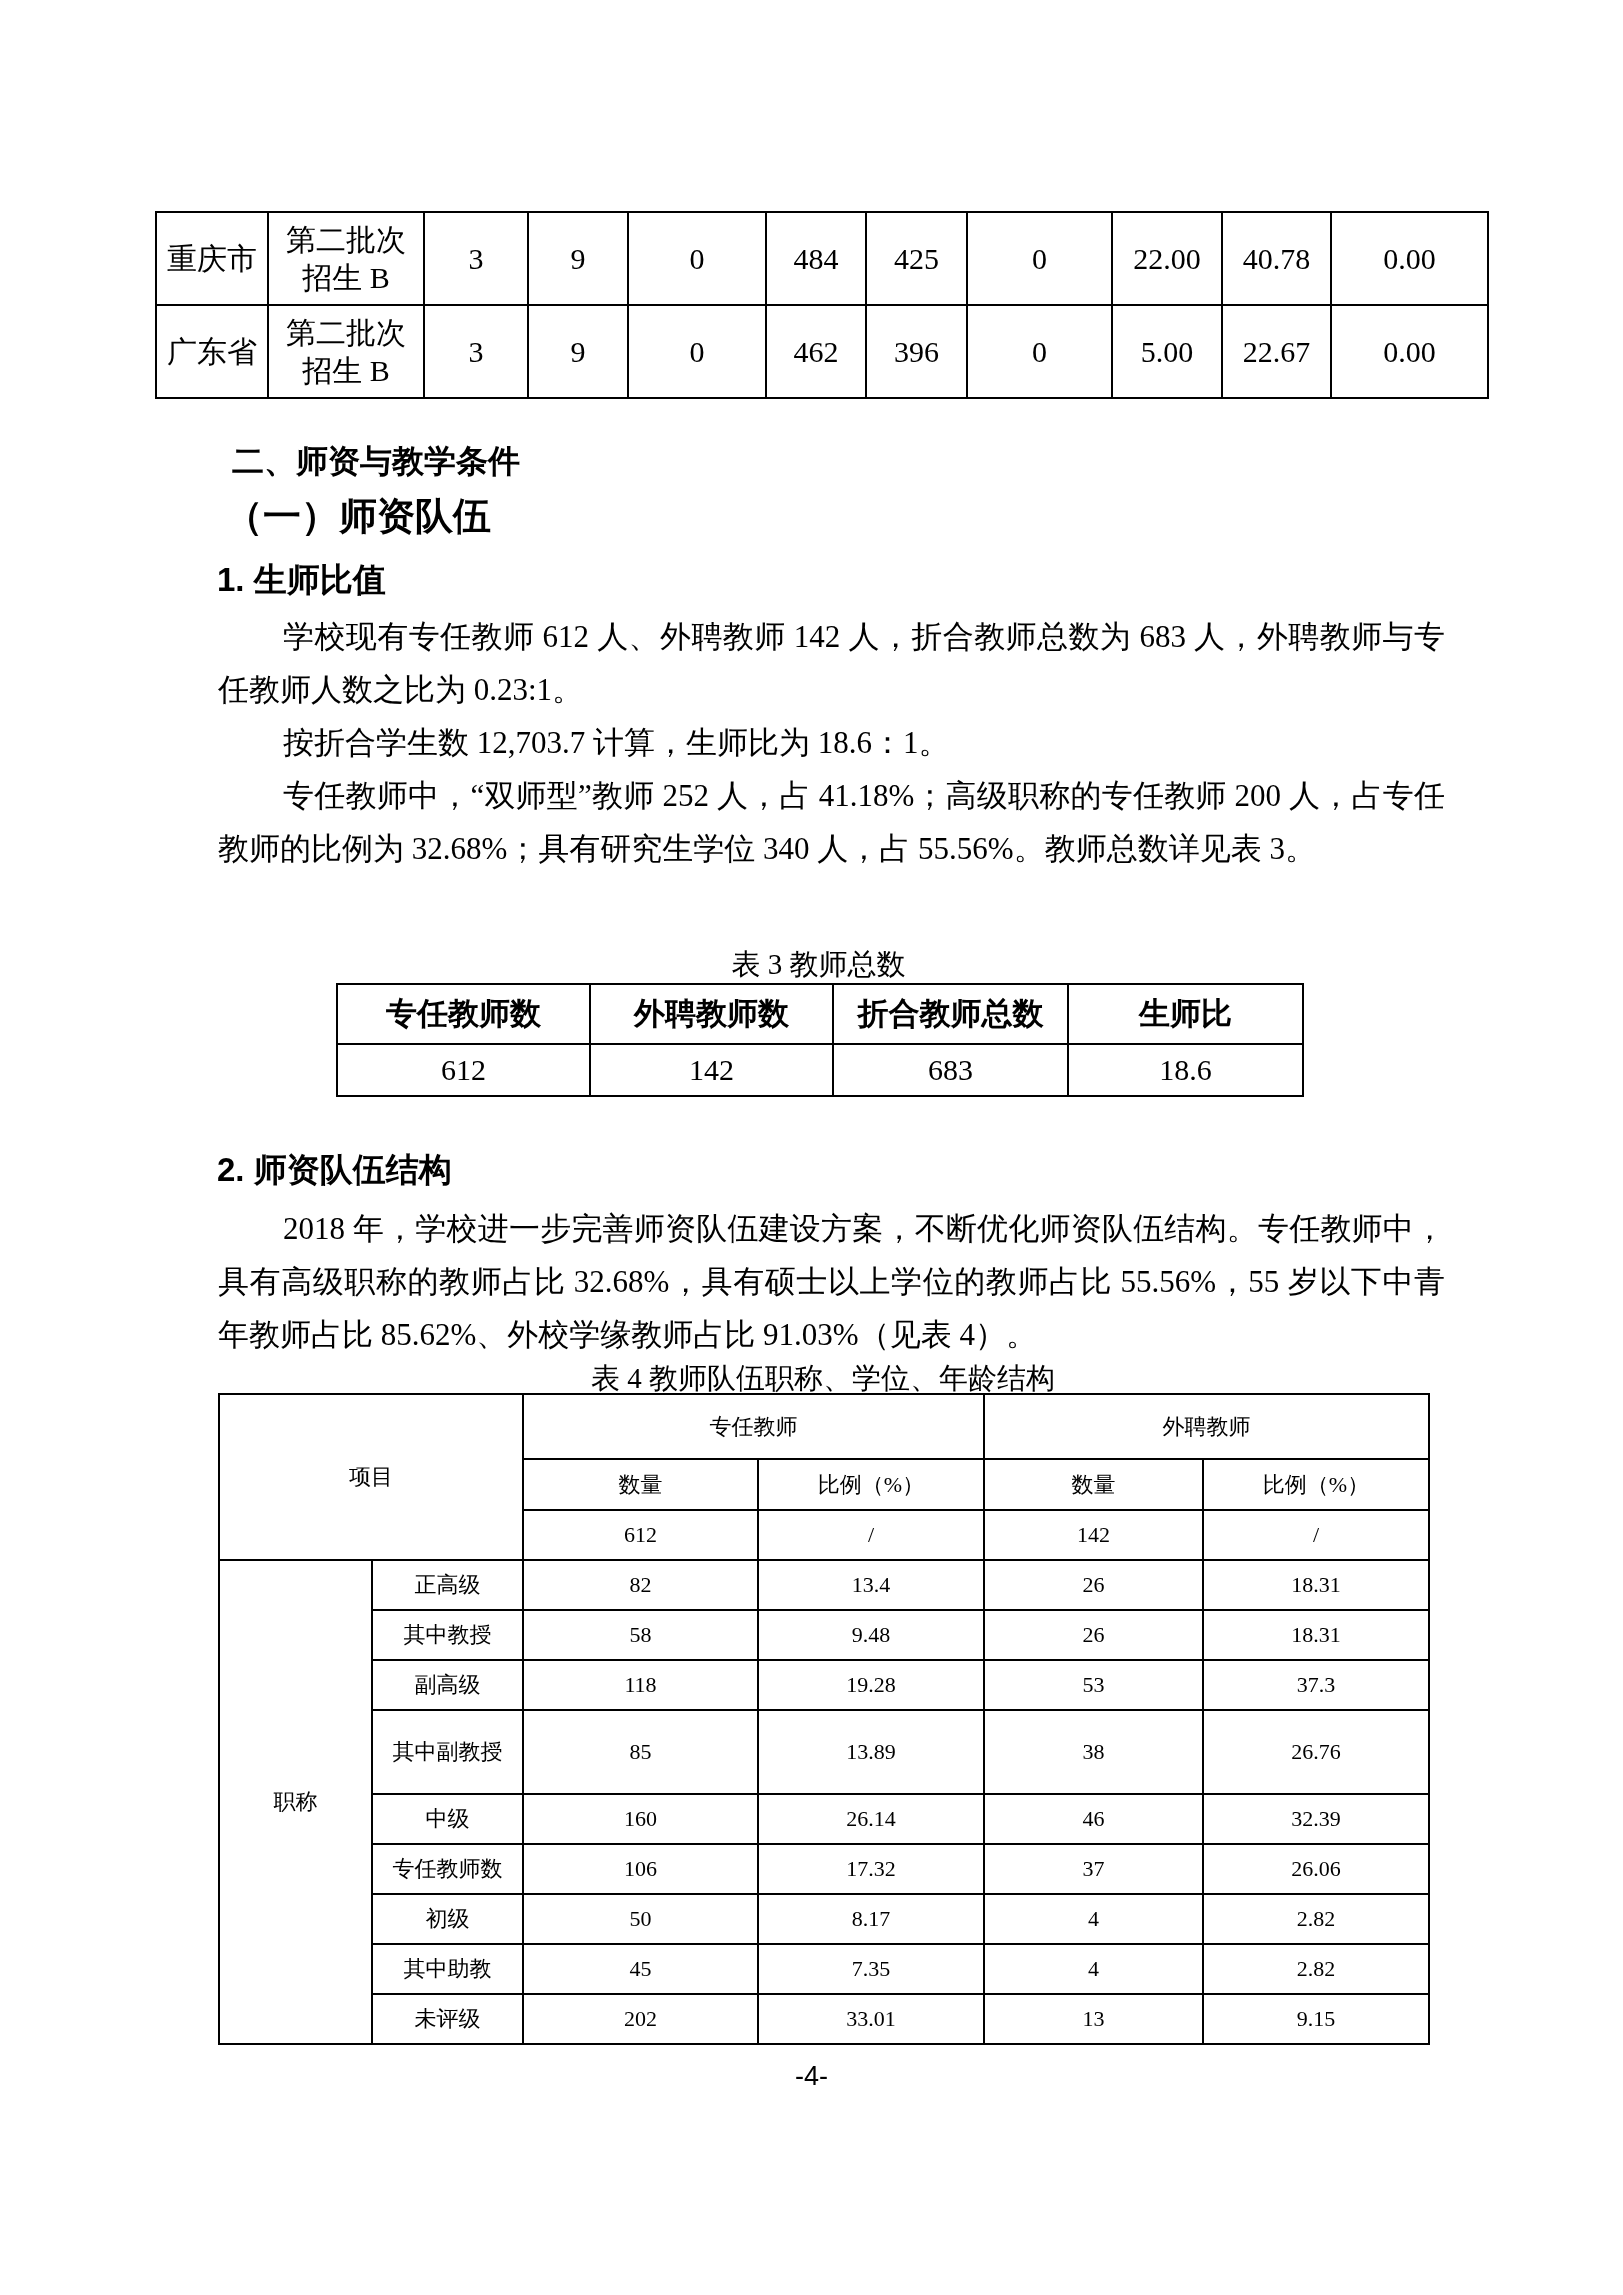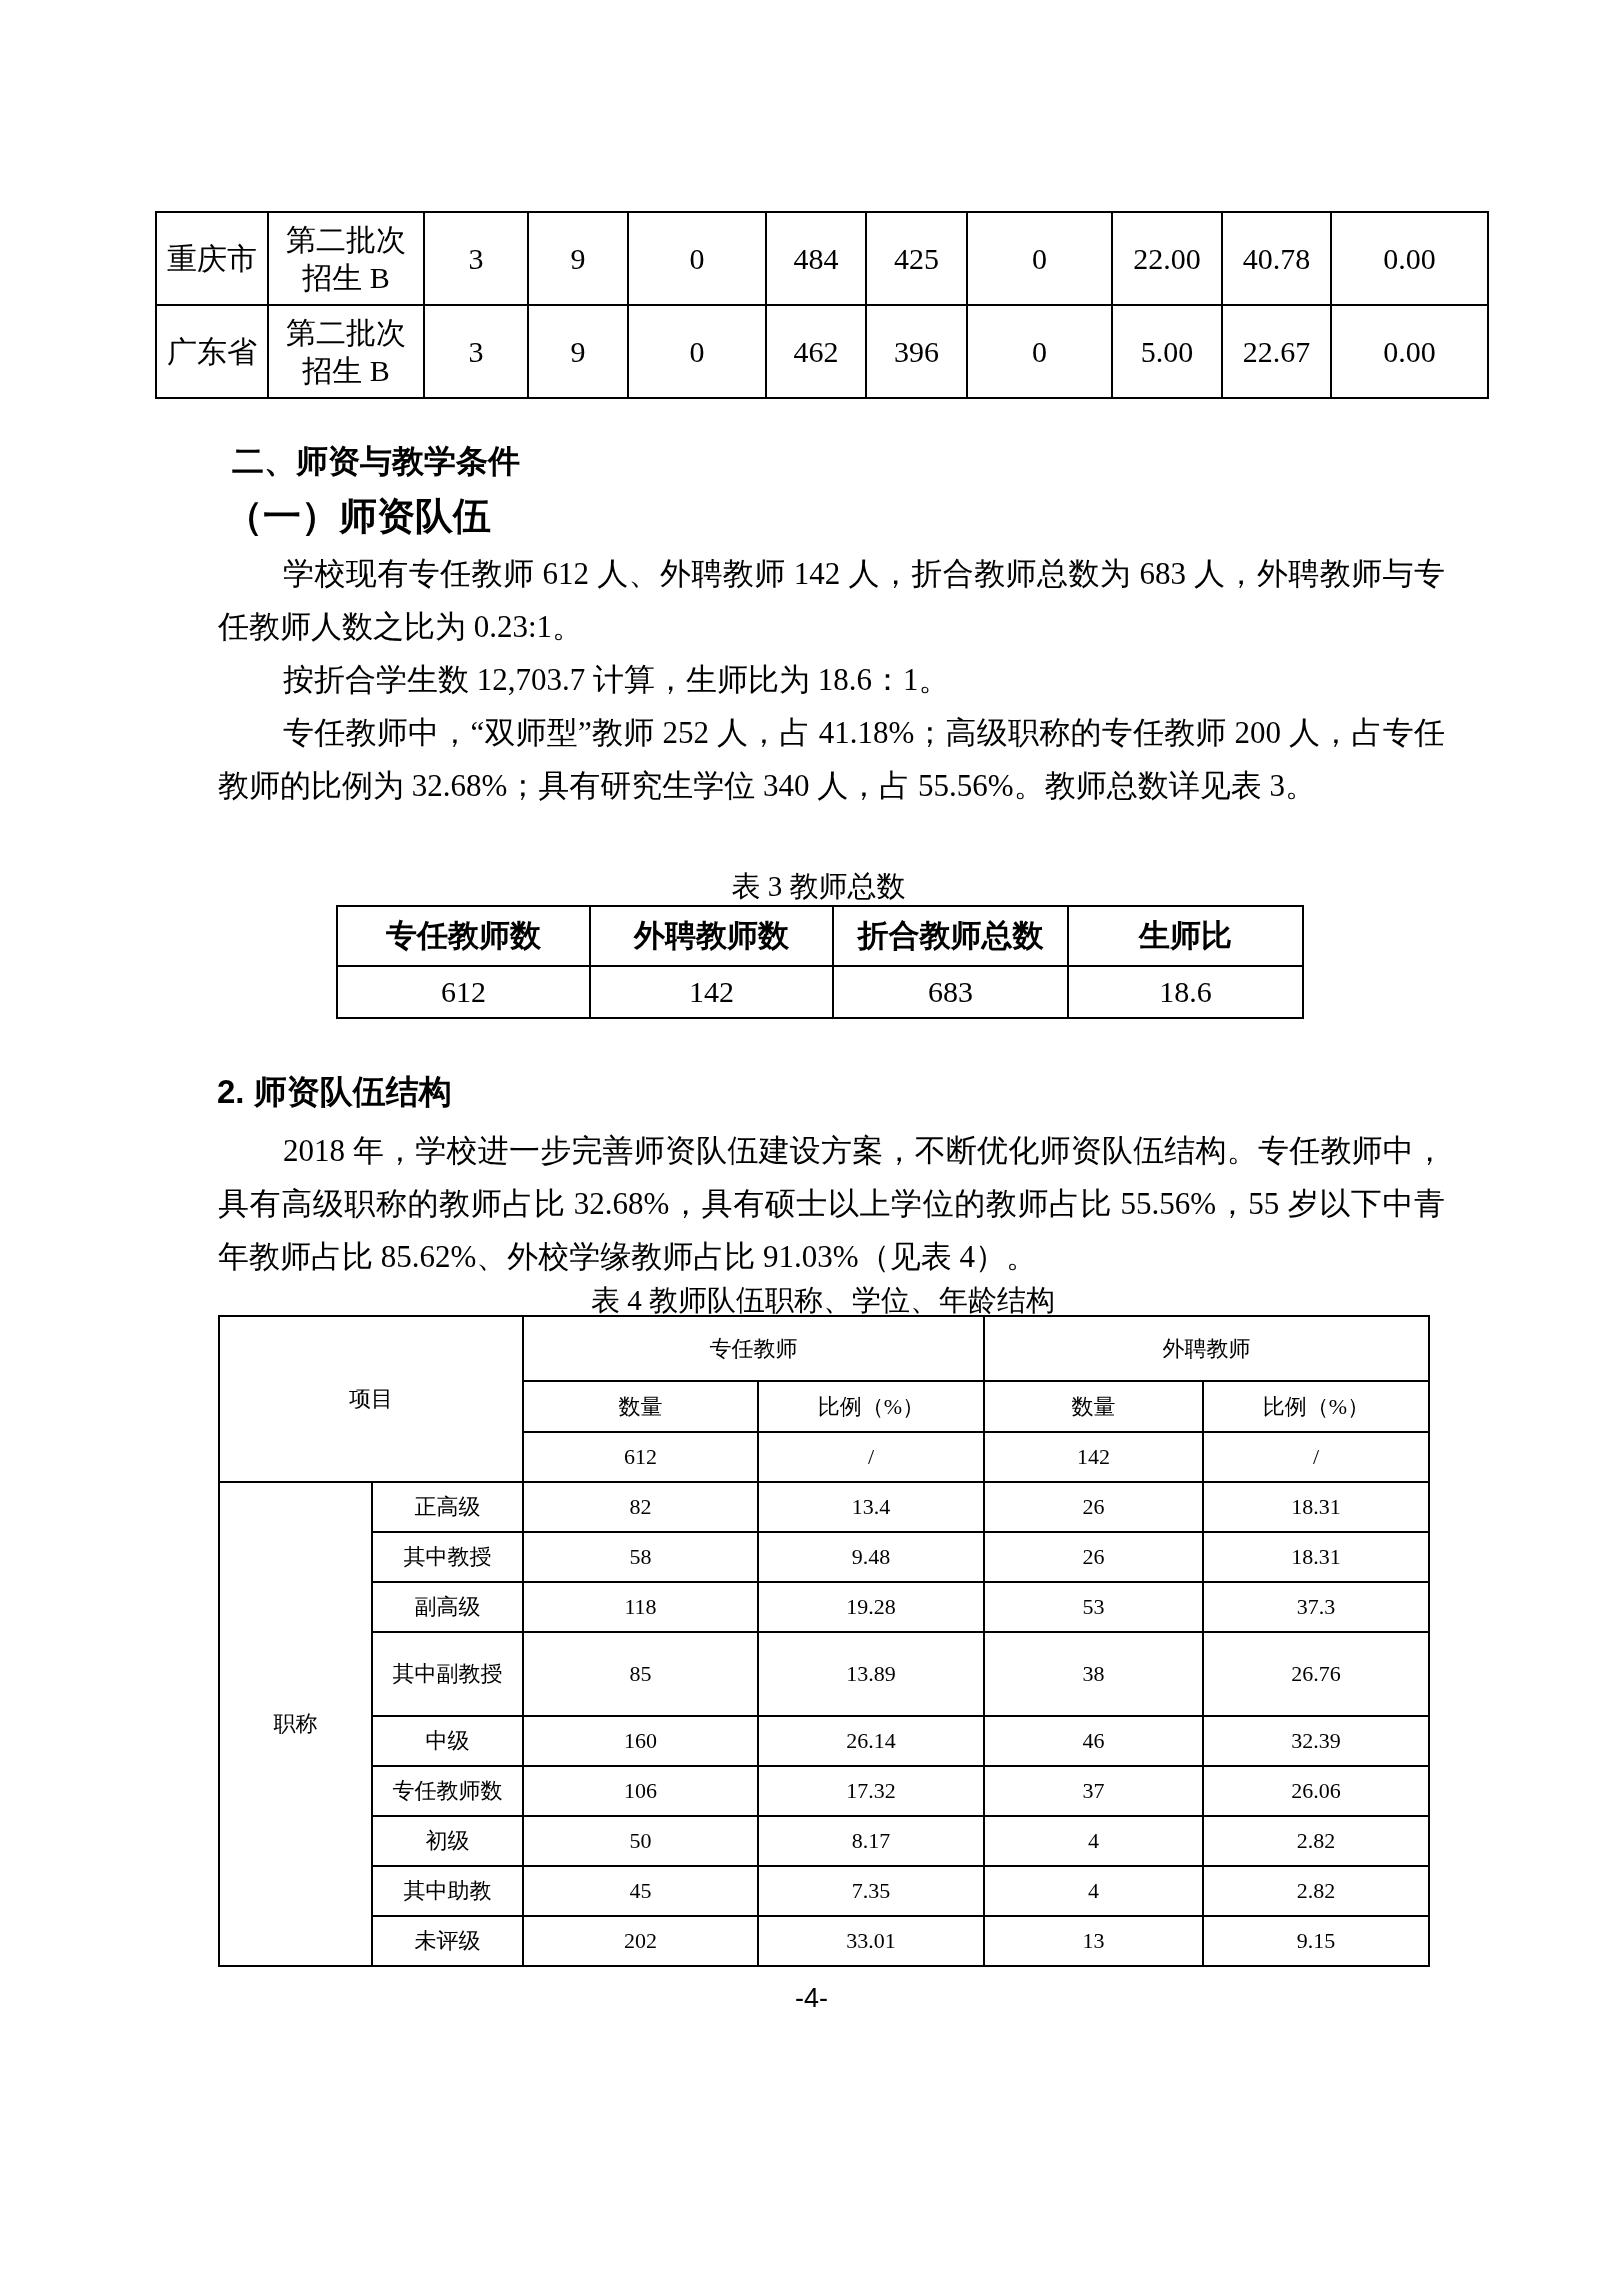--- a/index.html
+++ b/index.html
@@ -26,21 +26,21 @@
   .h-item{font-family:"Liberation Sans","DejaVu Sans",sans-serif;font-weight:bold;
     font-size:33px;line-height:41px;margin:22px 0 0 217px;}
   .h-item2{margin-top:52px;}
   
   .body-text{margin:10.2px 0 0 218px;width:1227px;font-size:31px;line-height:53px;
     text-align:justify;overflow:hidden;}
   .body-text p{margin:0;text-indent:65px;}
   .p-2l{height:106px;} .p-1l{height:53px;} .p-3l{height:160px;}
   
   .caption{font-size:29px;line-height:41px;text-align:center;margin:0;}
-  .caption-3{width:965px;margin-left:336px;margin-top:0;}
+  .caption-3{width:965px;margin-left:336px;margin-top:15px;}
   .caption-4{width:1210px;margin-left:218px;margin-top:-4.1px;}
   
   .table3{margin:-2px 0 0 336px;width:965px;}
   .table3 th{height:58px;font-family:"Liberation Sans","DejaVu Sans",sans-serif;
     font-weight:bold;font-size:31px;}
   .table3 td{height:50px;font-size:30px;}
   
   .table4{margin:-5.5px 0 0 218px;width:1210px;font-size:30px;line-height:38px;}
   .table4 td{font-size:22px;}
   .t4-r1 td{height:63px;}
@@ -102,20 +102,21 @@
         <td>0</td>
         <td>5.00</td>
         <td>22.67</td>
         <td>0.00</td>
       </tr>
     </tbody>
   </table>
 
   <div class="h-section">二、师资与教学条件</div>
   <div class="h-subsection">（一）师资队伍</div>
+  <div class="h-item">1. 生师比值</div>
 
   <div class="body-text">
     <p class="p-2l">学校现有专任教师 612 人、外聘教师 142 人，折合教师总数为 683 人，外聘教师与专任教师人数之比为 0.23:1。</p>
     <p class="p-1l">按折合学生数 12,703.7 计算，生师比为 18.6：1。</p>
     <p class="p-3l">专任教师中，“双师型”教师 252 人，占 41.18%；高级职称的专任教师 200 人，占专任教师的比例为 32.68%；具有研究生学位 340 人，占 55.56%。教师总数详见表 3。</p>
   </div>
 
   <div class="caption caption-3">表 3 教师总数</div>
   <table class="table3">
     <colgroup>

